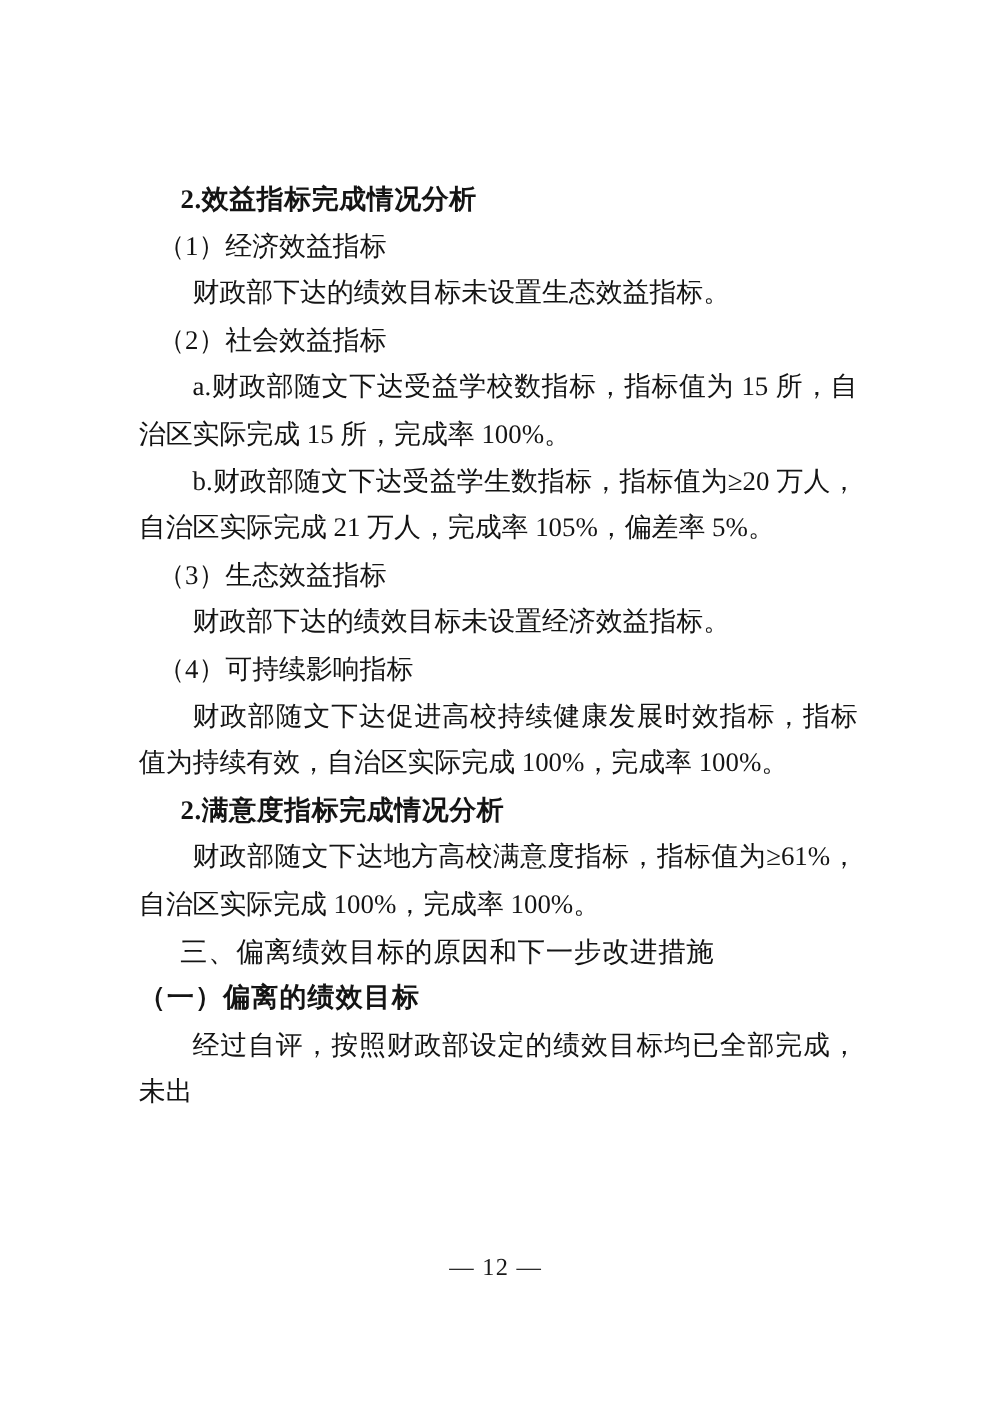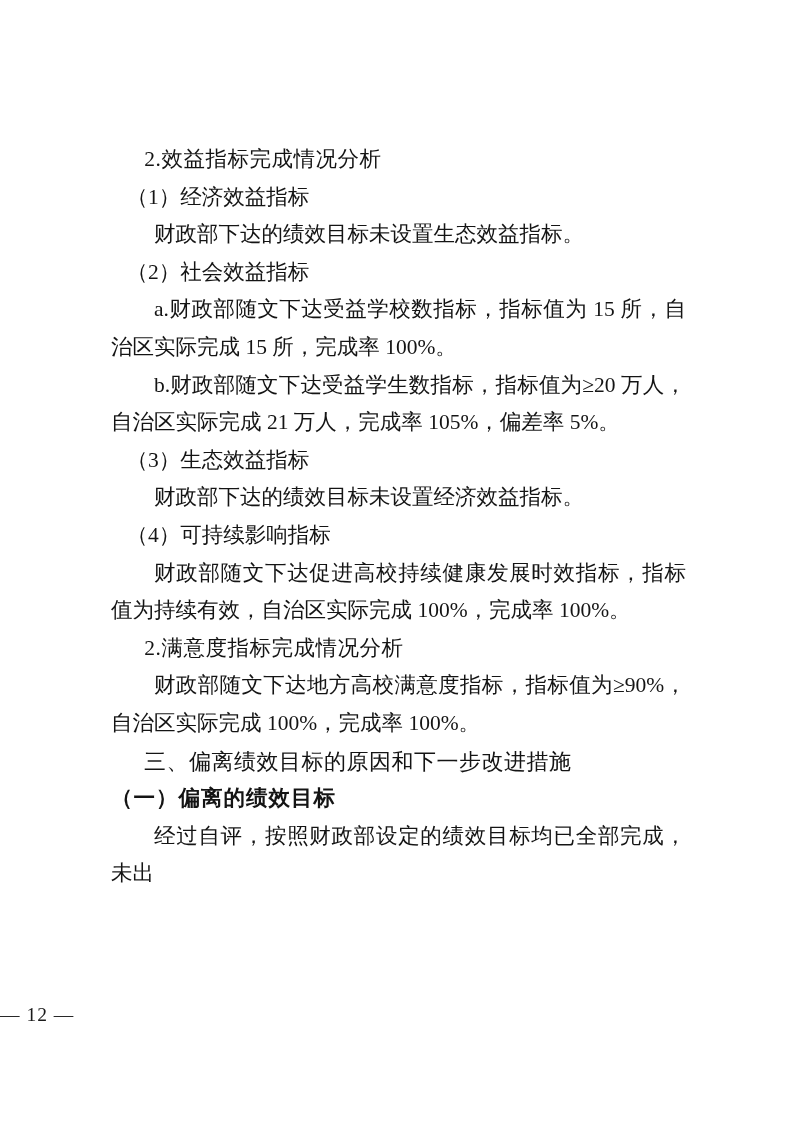--- a/index.html
+++ b/index.html
@@ -33,21 +33,21 @@
     text-align: justify;
     text-align-last: left;
     text-indent: 2em;
   }
   
   .plabel {
     text-indent: 0.72em;
   }
   
   .h2num {
-    font-weight: normal;
+    font-weight: bold;
     text-indent: 1.55em;
     letter-spacing: 0.5px;
   }
   
   .hsection {
     font-family: "Liberation Sans", "DejaVu Sans", sans-serif;
     font-weight: normal;
     text-indent: 1.5em;
     font-size: 22px !important;
     letter-spacing: 0.5px;
@@ -56,20 +56,21 @@
   .hsub {
     font-weight: bold;
     text-indent: 0;
     letter-spacing: 1px;
   }
   .footer {
     position: absolute;
     left: 0;
     right: 0;
     top: 1004px;
+    text-align: center;
     font-size: 19.5px;
     color: #1a1a1a;
     letter-spacing: 1px;
   }
 </style>
 </head>
 <body>
 
 <div class="page">
   <div class="content">
@@ -77,20 +78,20 @@
     <p class="plabel">（1）经济效益指标</p>
     <p class="pbody">财政部下达的绩效目标未设置生态效益指标。</p>
     <p class="plabel">（2）社会效益指标</p>
     <p class="pbody">a.财政部随文下达受益学校数指标，指标值为 15 所，自治区实际完成 15 所，完成率 100%。</p>
     <p class="pbody">b.财政部随文下达受益学生数指标，指标值为≥20 万人，自治区实际完成 21 万人，完成率 105%，偏差率 5%。</p>
     <p class="plabel">（3）生态效益指标</p>
     <p class="pbody">财政部下达的绩效目标未设置经济效益指标。</p>
     <p class="plabel">（4）可持续影响指标</p>
     <p class="pbody">财政部随文下达促进高校持续健康发展时效指标，指标值为持续有效，自治区实际完成 100%，完成率 100%。</p>
     <p class="h2num">2.满意度指标完成情况分析</p>
-    <p class="pbody">财政部随文下达地方高校满意度指标，指标值为≥90%，自治区实际完成 100%，完成率 100%。</p>
+    <p class="pbody">财政部随文下达地方高校满意度指标，指标值为≥61%，自治区实际完成 100%，完成率 100%。</p>
     <p class="hsection">三、偏离绩效目标的原因和下一步改进措施</p>
     <p class="hsub">（一）偏离的绩效目标</p>
     <p class="pbody">经过自评，按照财政部设定的绩效目标均已全部完成，未出</p>
   </div>
 
   <div class="footer">— 12 —</div>
 </div>
 
 </body></html>

